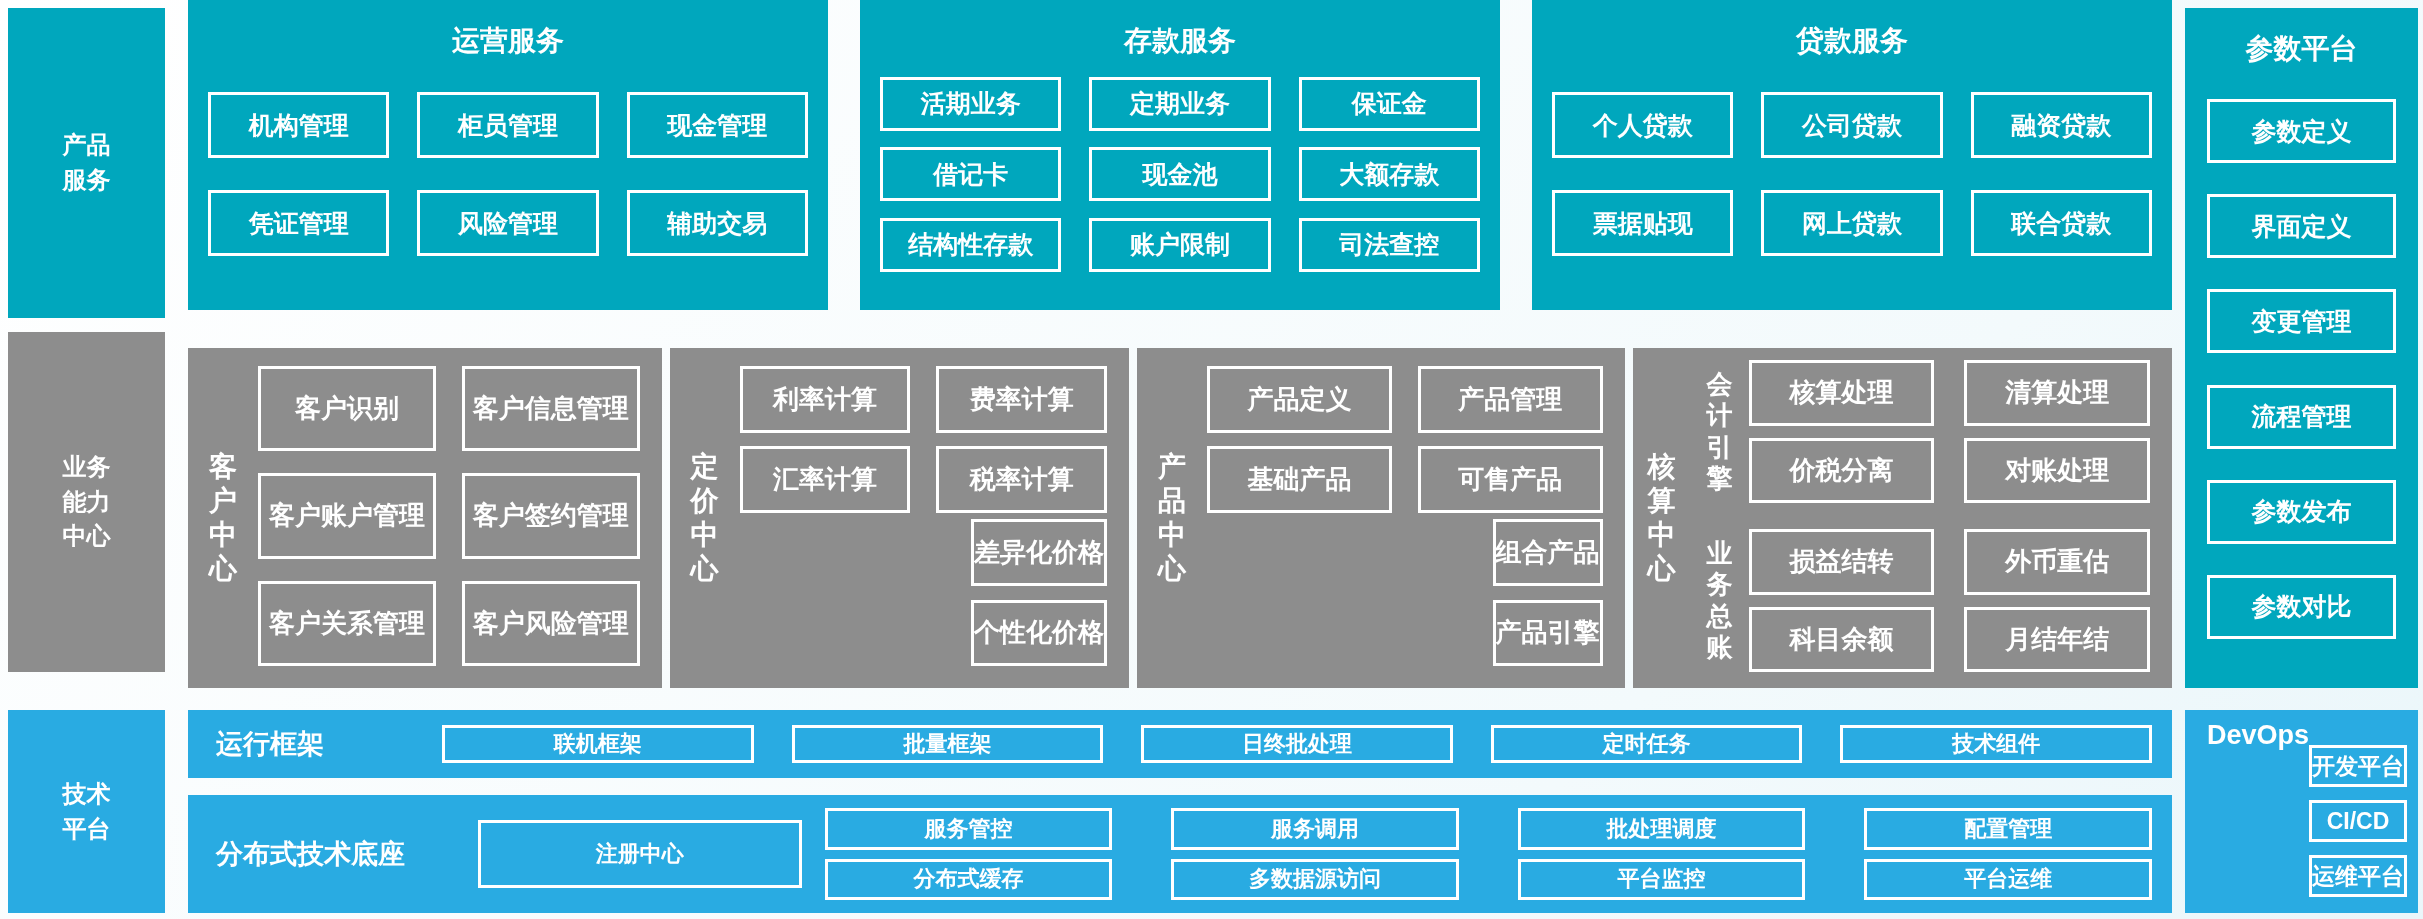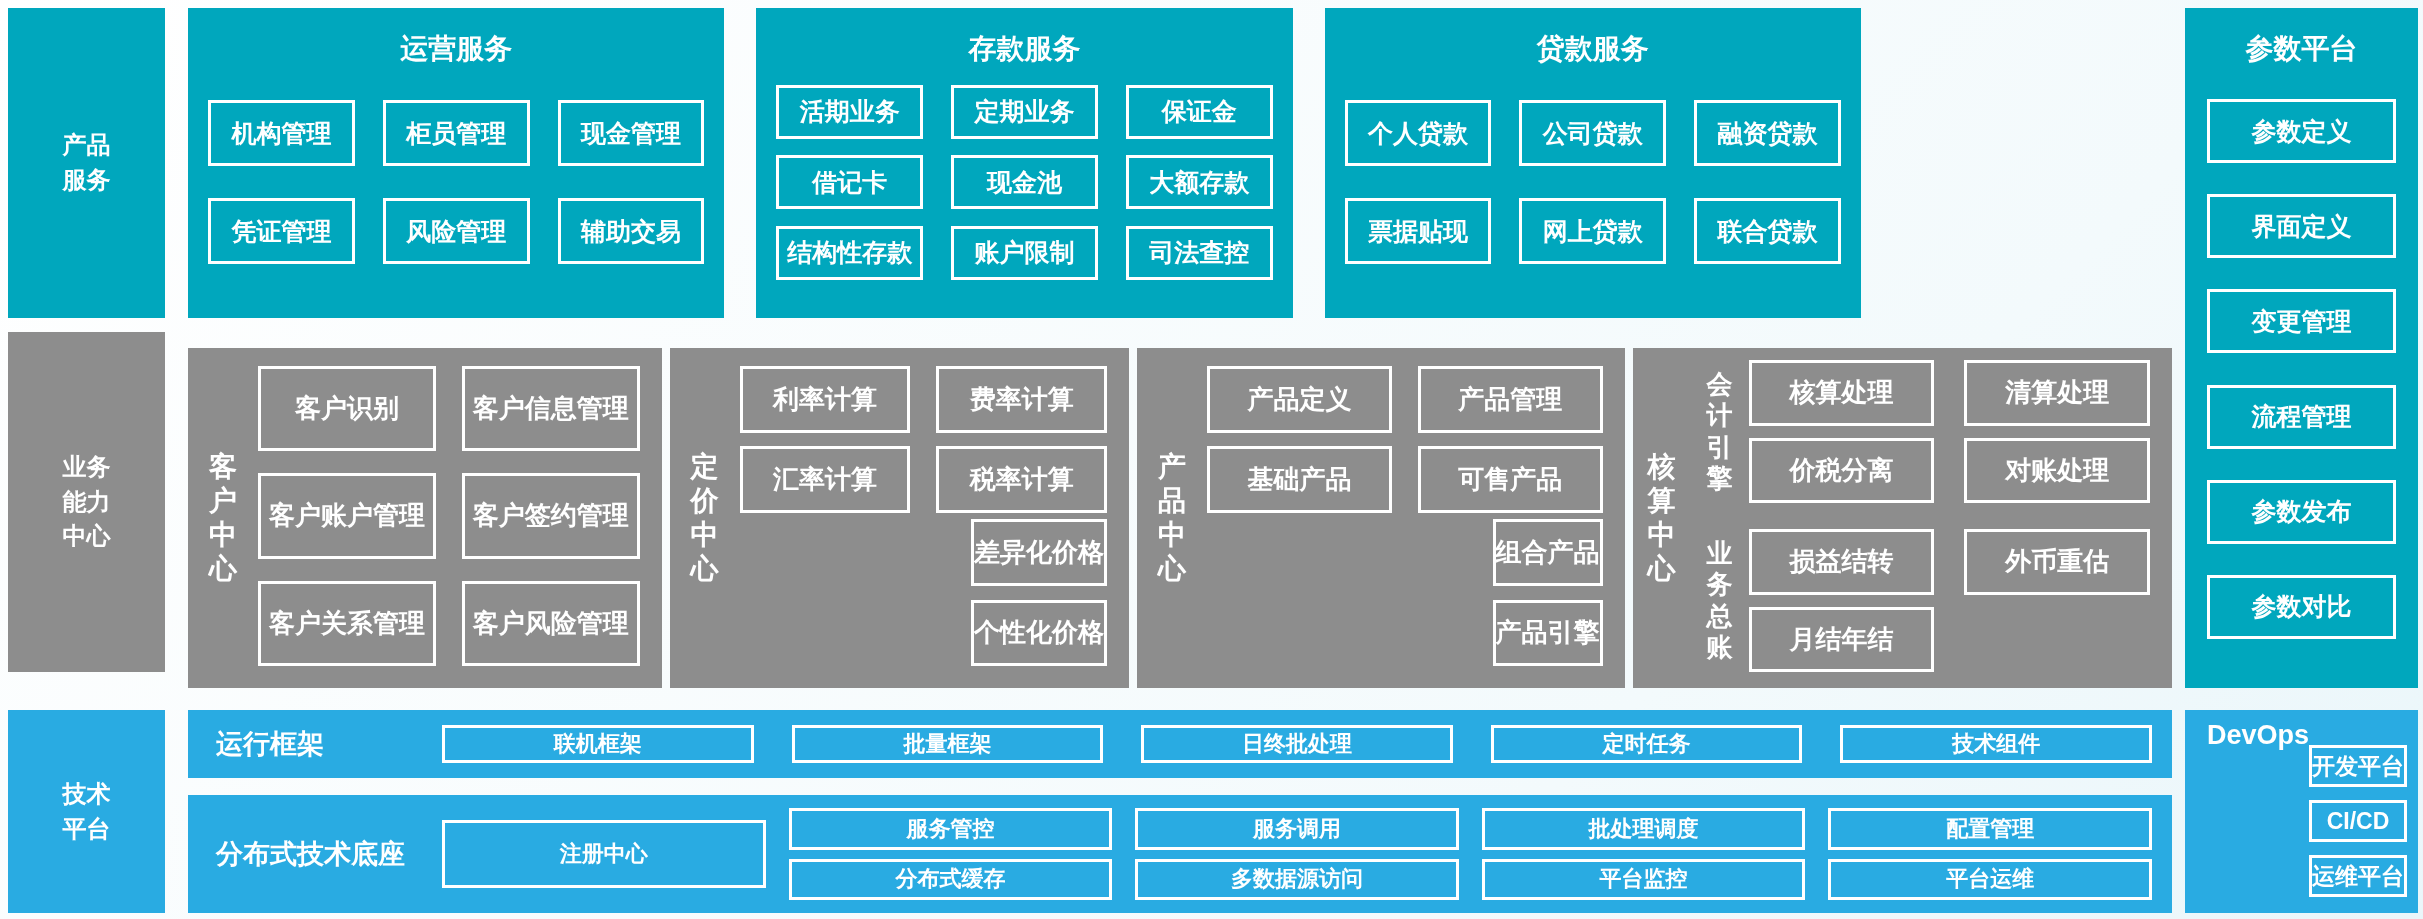--- a/index.html
+++ b/index.html
@@ -20,21 +20,21 @@
   .sb-tech    {top:710px; height:203px; background:#29abe2;}
 
   
   .box{
     border:3px solid #ffffff; box-sizing:border-box;
     display:flex; align-items:center; justify-content:center;
     font-size:25px; text-align:center; white-space:nowrap;
   }
 
   
-  .top-band{position:absolute; left:188px; top:8px; width:1673px; height:310px; display:flex; gap:32px;}
+  .top-band{position:absolute; left:188px; top:0; width:1984px; height:310px; display:flex; gap:32px;}
   .top-section{flex:1; background:#00a7bd; display:flex; flex-direction:column; padding:14px 20px 22px; box-sizing:border-box;}
   .top-title{flex:0 0 auto; text-align:center; font-size:28px; padding:8px 0 0;}
   .top-grid{flex:1; display:grid; grid-template-columns:repeat(3,1fr); column-gap:28px; align-content:space-evenly;}
   .rows2{grid-auto-rows:66px;}
   .rows3{grid-auto-rows:54px;}
 
   
   .param-col{
     position:absolute; left:2185px; top:8px; width:233px; height:680px;
     background:#00a7bd; display:flex; flex-direction:column; padding:16px 22px 18px; box-sizing:border-box;
@@ -75,21 +75,21 @@
   .run-boxes .box{flex:1; height:38px; font-size:22px;}
 
   .dist-band{
     position:absolute; left:188px; top:795px; width:1984px; height:118px; background:#29abe2;
     display:flex; align-items:center; padding:0 20px 0 28px; box-sizing:border-box;
   }
   .dist-grid{
     flex:1; display:grid; grid-template-columns:repeat(5,1fr); grid-template-rows:1fr 1fr;
     column-gap:23px; row-gap:9px; height:92px;
   }
-  .dist-grid .box{font-size:22px;}
+  .dist-grid .box{font-size:22px;margin-left:36px;}
   .registry-box{grid-row:1 / 3; align-self:center; height:68px; width:100%;}
 
   
   .devops-col{
     position:absolute; left:2185px; top:710px; width:233px; height:203px; background:#29abe2;
     display:flex; flex-direction:row; padding:10px 22px 16px; box-sizing:border-box;
   }
   .devops-title{text-align:center; font-size:27px; flex:0 0 auto;}
   .devops-stack{flex:1; display:flex; flex-direction:column; gap:13px; margin-top:25px;}
   .devops-stack .box{flex:1; font-size:23px;}
@@ -232,20 +232,21 @@
             </div>
         </div>
         <div class="acct-group">
           <div class="acct-sublabel">业
 务
 总
 账</div>
           <div class="acct-grid">
               <div class="box">损益结转</div>
               <div class="box">外币重估</div>
+              <div class="box">科目余额</div>
               <div class="box">月结年结</div>
             </div>
         </div>
       </div>
     </div>
 
   </div>
 
   <div class="run-band">
     <div class="band-label">运行框架</div>

